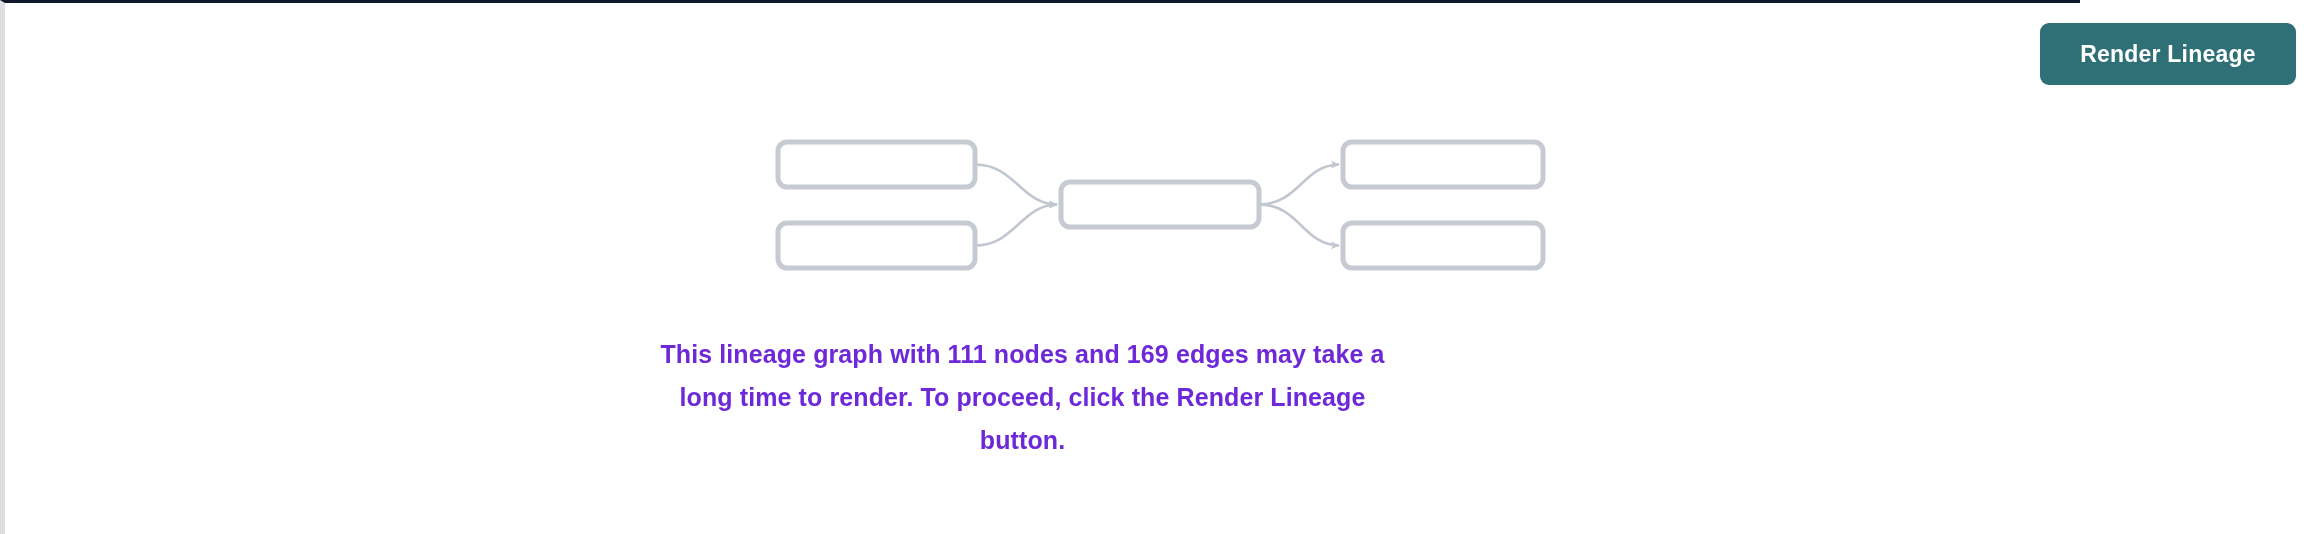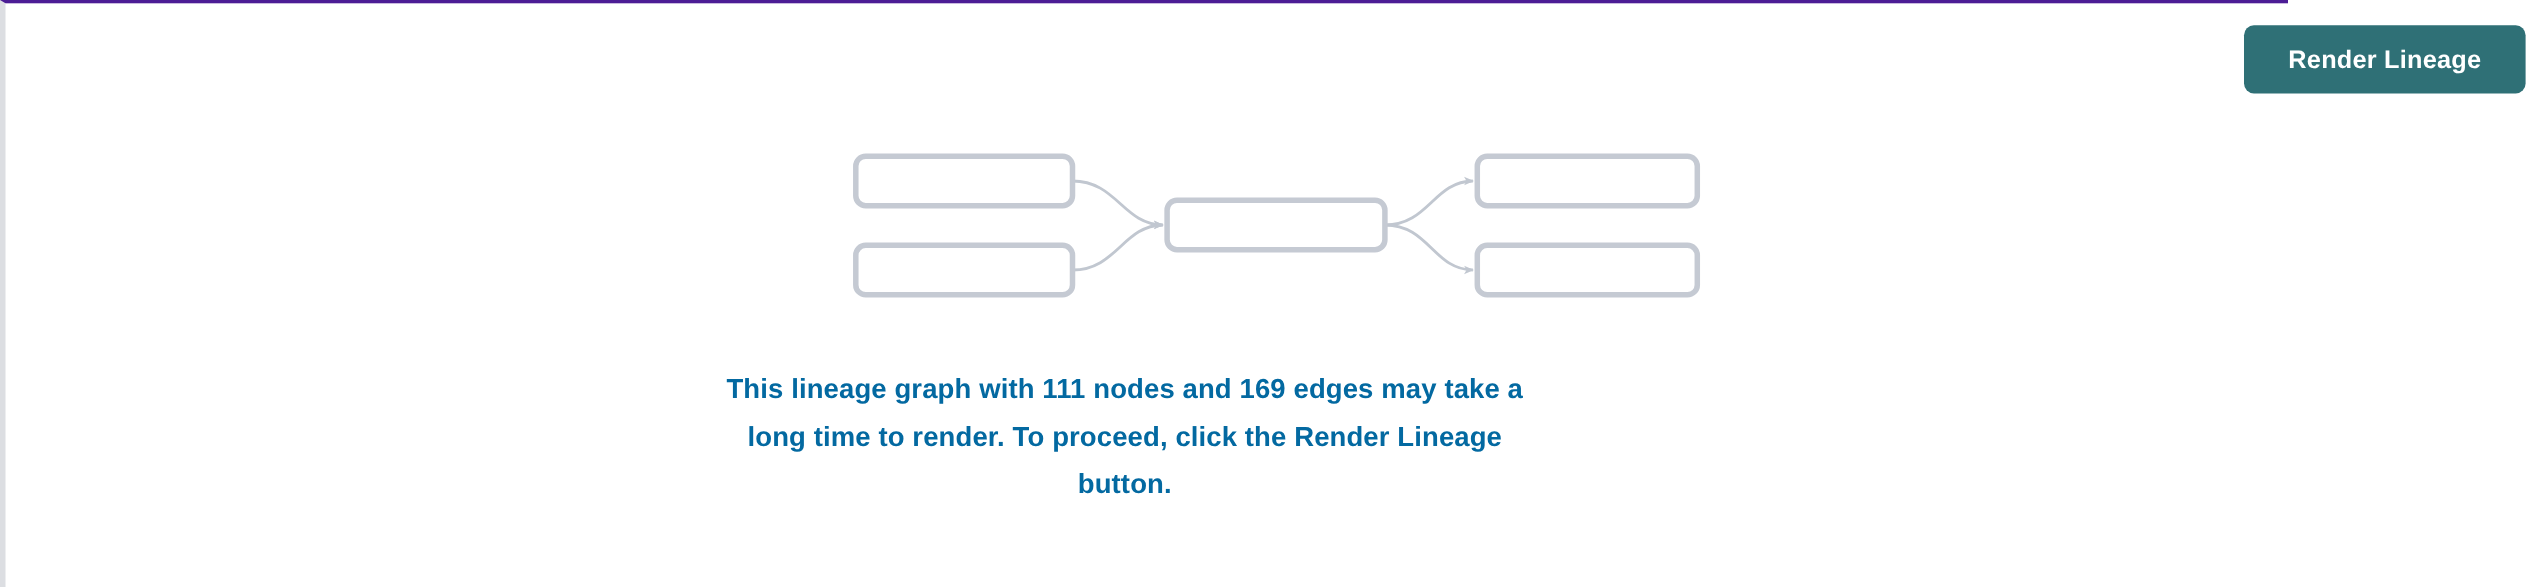--- a/index.html
+++ b/index.html
@@ -14,21 +14,21 @@
     overflow: hidden;
   }
 
   
   .lineage-panel {
     position: relative;
     box-sizing: border-box;
     width: 2080px;
     height: 534px;
     background: #ffffff;
-    border-top: 3px solid #4c1d95;
+    border-top: 3px solid #0f172a;
     border-left: 5px solid #dcdee2;
   }
 
   
   .render-button {
     position: absolute;
     left: 2035px;
     top: 20px;
     width: 256px;
     height: 62px;
@@ -72,21 +72,21 @@
     fill: #c1c7d0;
   }
 
   
   .lineage-message {
     position: absolute;
     left: 0;
     top: 330px;
     width: 2035px;
     text-align: center;
-    color: #0369a1;
+    color: #6d28d9;
     font-family: "Liberation Sans", sans-serif;
     font-size: 25px;
     font-weight: bold;
     line-height: 43px;
     letter-spacing: 0.1px;
   }
   .lineage-message .msg-inner {
     display: inline-block;
     width: 770px;
   }

